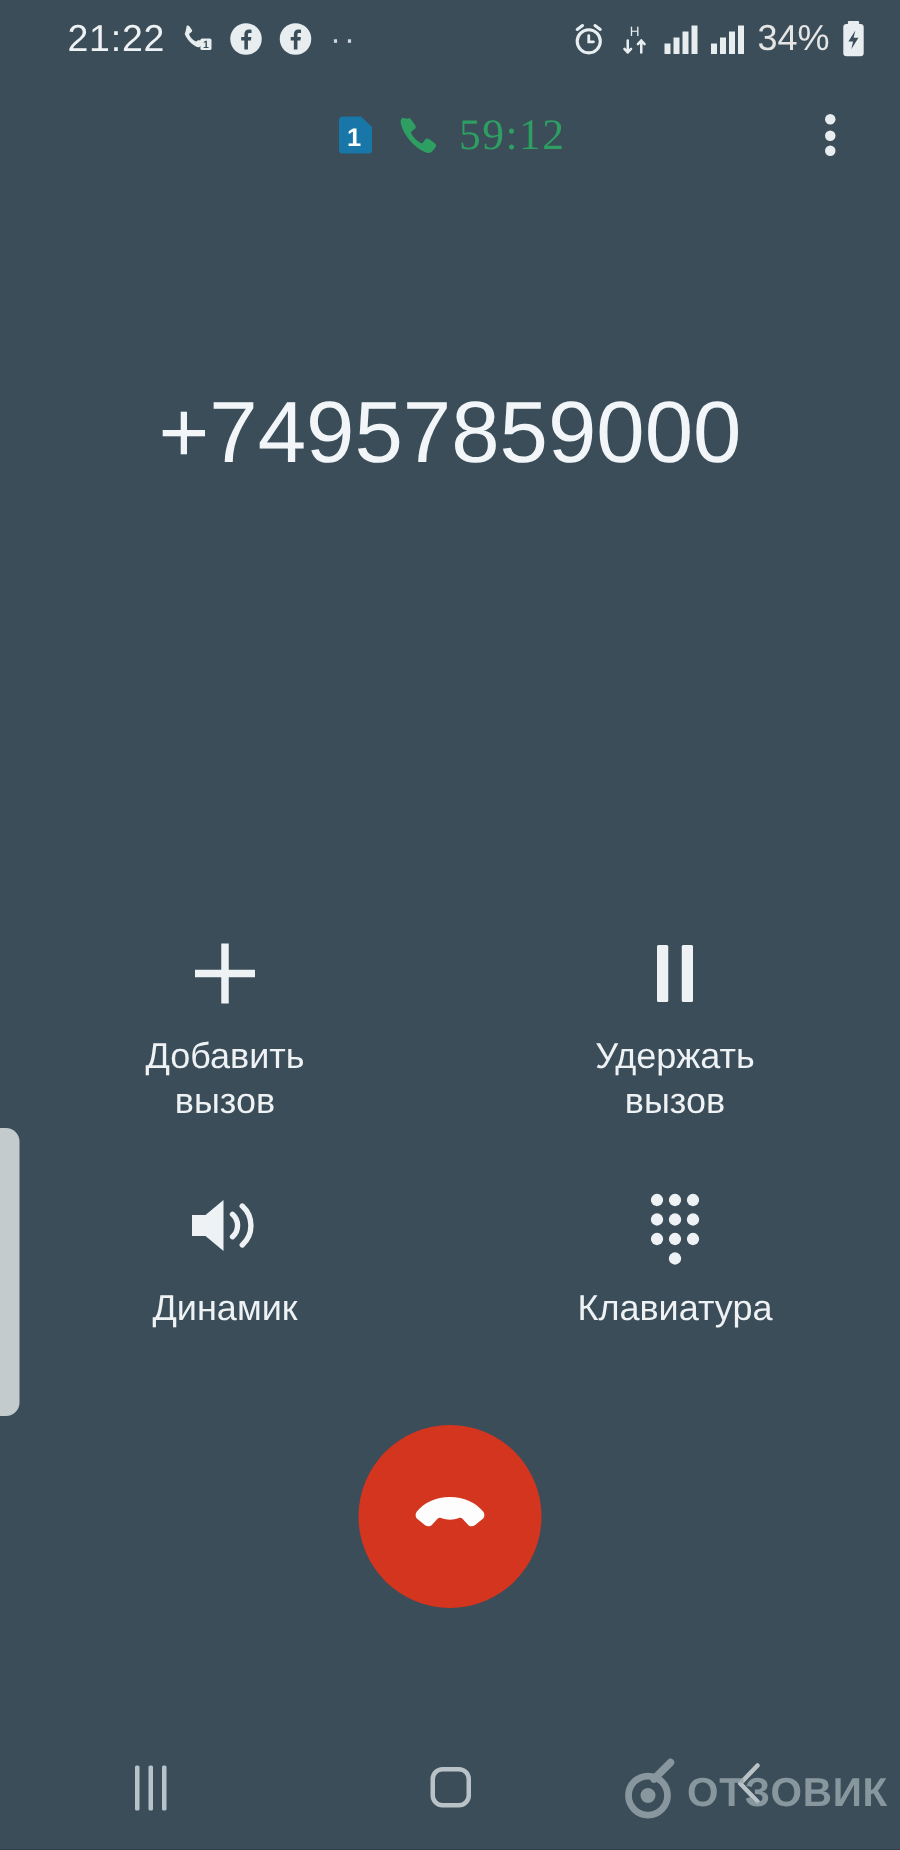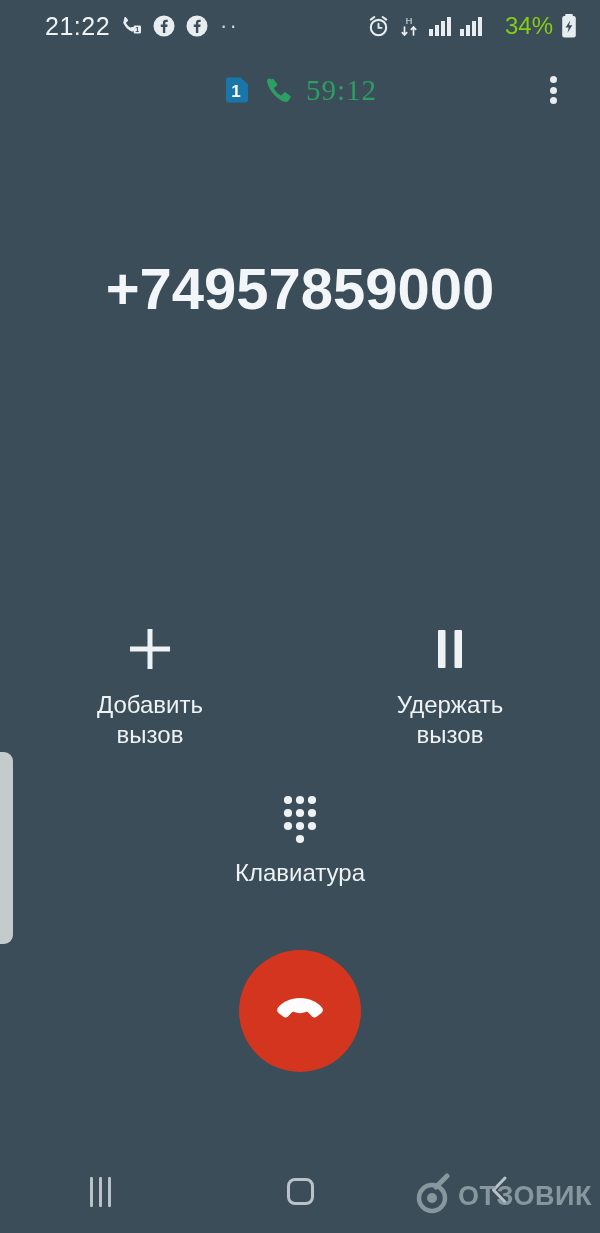--- a/index.html
+++ b/index.html
@@ -52,23 +52,23 @@
     color: #eef2f4;
     font-weight: 400;
   }
   .sb-icon {
     display: inline-flex;
     align-items: center;
     justify-content: center;
   }
   .sb-batt-text {
     font-size: 24px;
-    color: #84cc16;
+    color: #e5e5e5;
     letter-spacing: 0px;
-    margin-left: 15px;
+    margin-left: 1px;
   }
   .sb-dots {
     color: #cfd8dc;
     font-size: 22px;
     letter-spacing: 2px;
     line-height: 10px;
     margin-left: 2px;
   }
 
   
@@ -123,21 +123,21 @@
 
   
   #caller-number {
     position: absolute;
     top: 255px;
     left: 0;
     width: 600px;
     text-align: center;
     font-size: 58px;
     color: #f2f6f8;
-    font-weight: 700;
+    font-weight: 400;
     letter-spacing: 0px;
   }
 
   
   #call-controls {
     position: absolute;
     top: 620px;
     left: 0;
     width: 600px;
   }
@@ -386,20 +386,30 @@
           </svg>
         </span>
         <span class="ctrl-label">Удержать
 вызов</span>
       </div>
 
     </div>
 
     <div class="ctrl-row row-2">
 
+      <div class="ctrl-btn">
+        <span class="ctrl-icon">
+          <svg width="56" height="56" viewBox="0 0 56 56">
+            <path d="M6 21h9l12-10v34L15 35H6z" fill="#eef2f4"></path>
+            <path d="M33 20.5a10 10 0 0 1 0 15" fill="none" stroke="#eef2f4" stroke-width="3.6" stroke-linecap="round"></path>
+            <path d="M39.5 15a17.5 17.5 0 0 1 0 26" fill="none" stroke="#eef2f4" stroke-width="3.6" stroke-linecap="round"></path>
+          </svg>
+        </span>
+        <span class="ctrl-label">Динамик</span>
+      </div>
 
 
       <div class="ctrl-btn">
         <span class="ctrl-icon">
           <svg width="56" height="56" viewBox="0 0 56 56">
             <g fill="#eef2f4">
               <circle cx="16" cy="11" r="4.1"></circle>
                 <circle cx="28" cy="11" r="4.1"></circle>
                 <circle cx="40" cy="11" r="4.1"></circle>
               <circle cx="16" cy="24" r="4.1"></circle>

